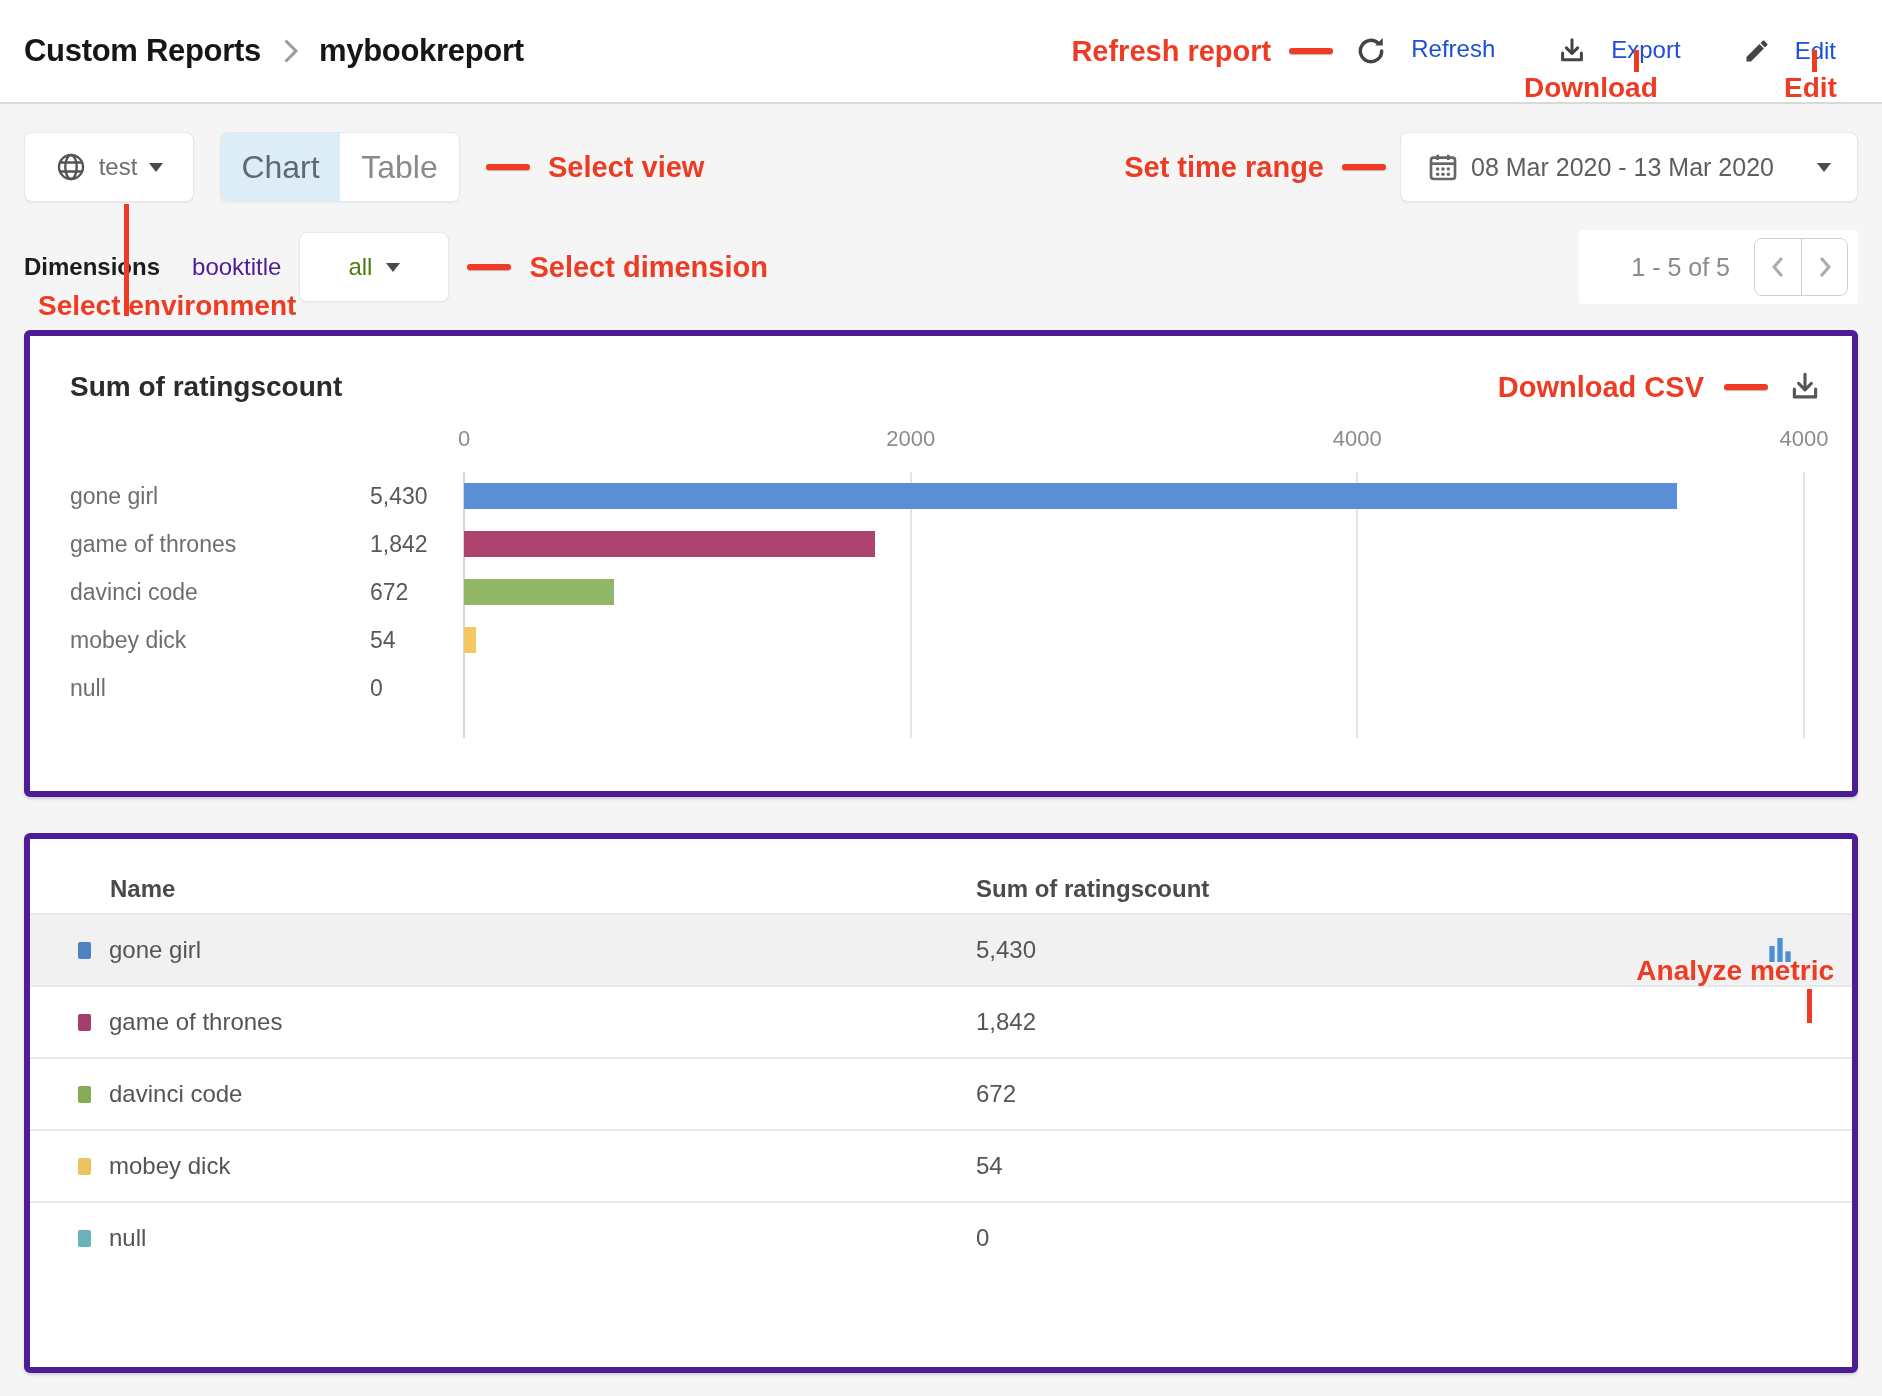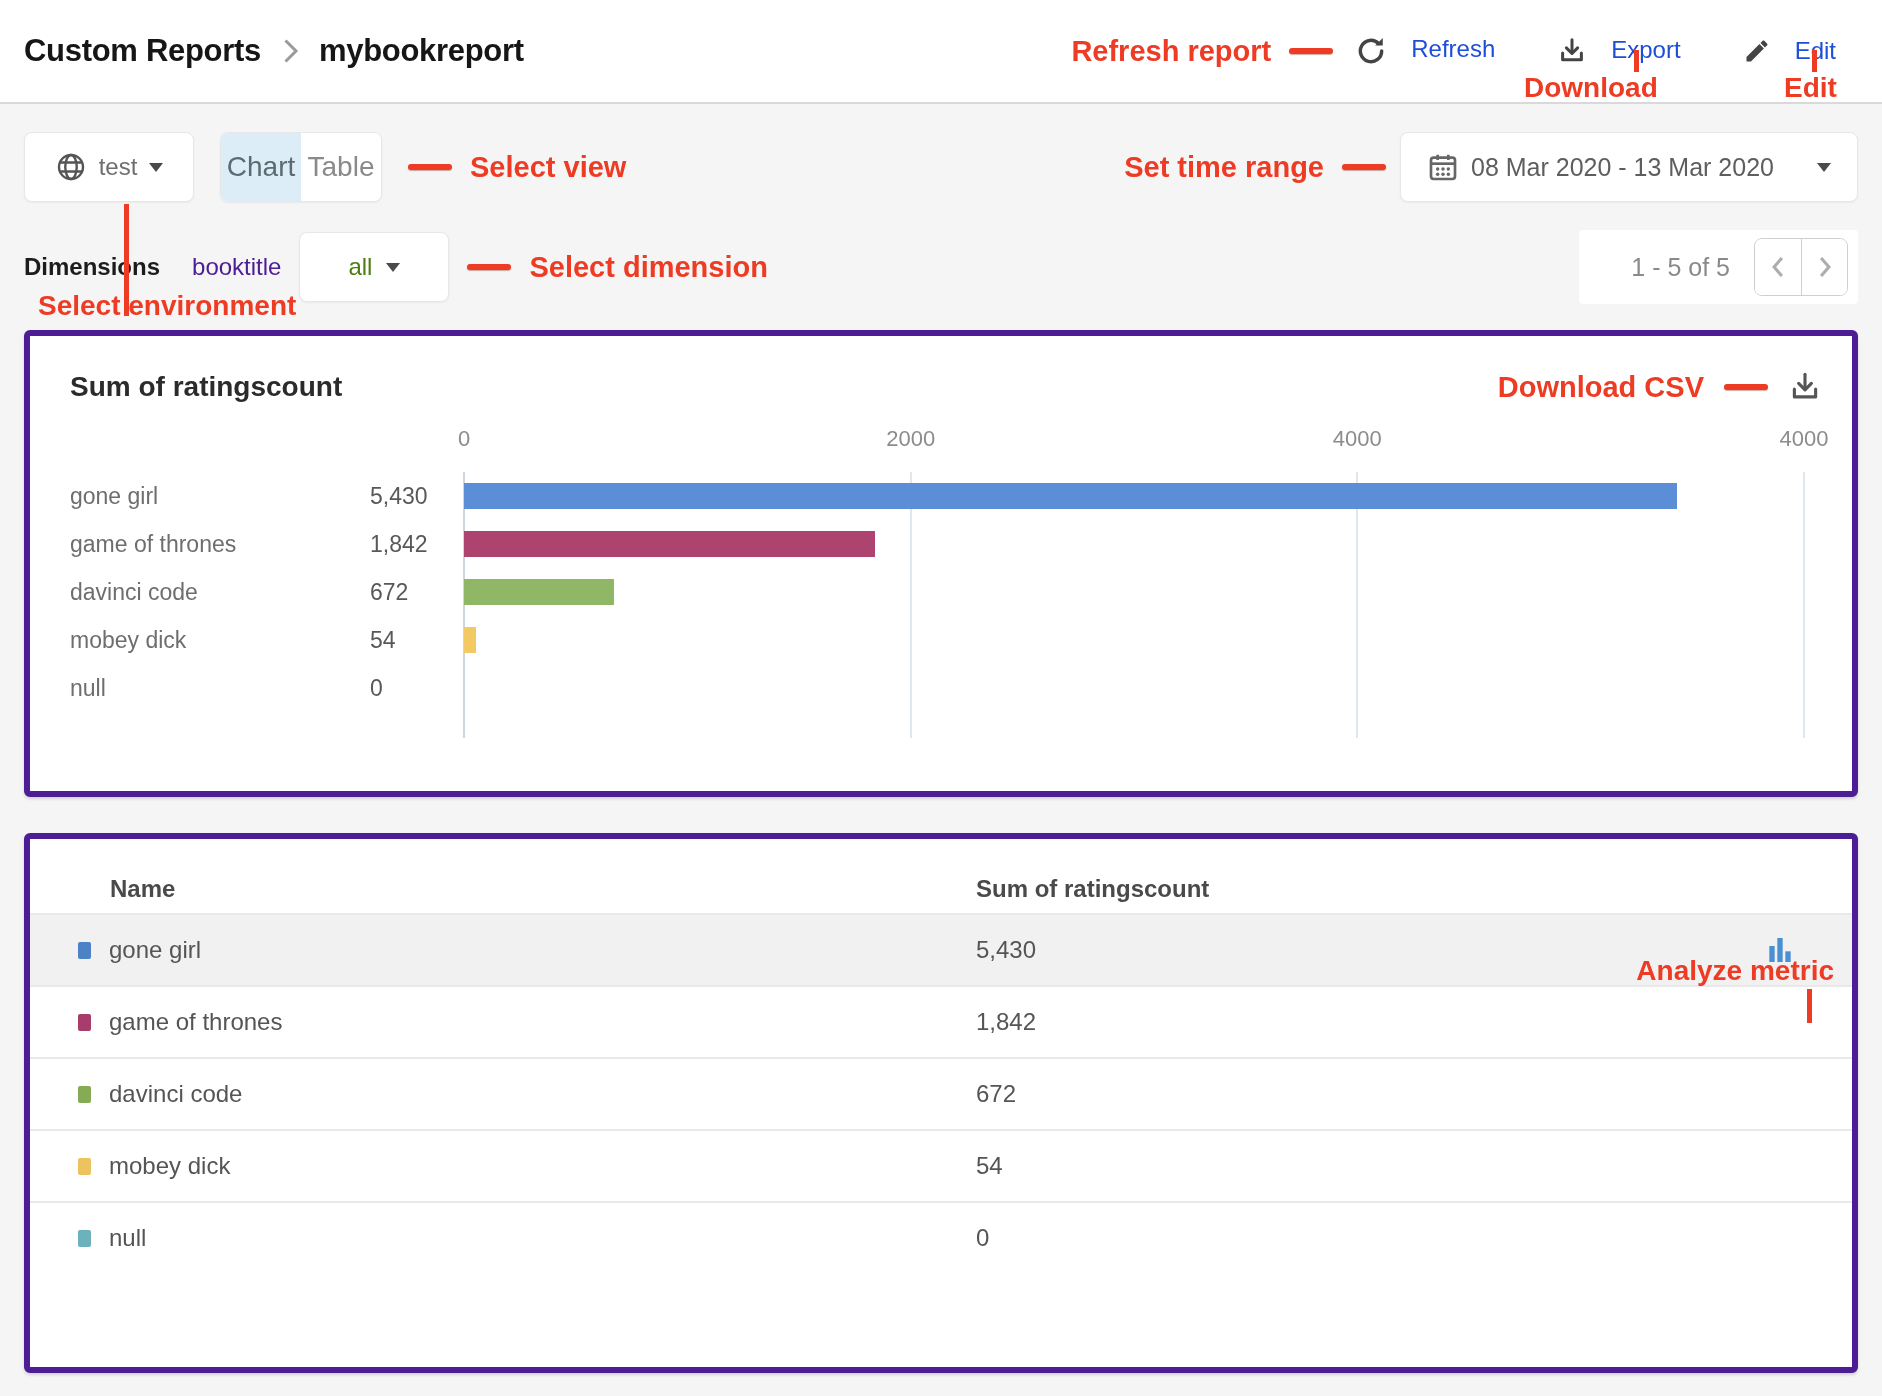--- a/index.html
+++ b/index.html
@@ -32,22 +32,22 @@
 
   .toolbar { margin-top:28px; display:flex; align-items:center; height:70px; }
   .box { background:#fff; border:1px solid #e7e7e7; border-radius:8px; height:70px;
          display:flex; align-items:center; box-shadow:0 1px 2px rgba(0,0,0,.05); }
   .env-box { width:170px; justify-content:center; gap:12px; cursor:pointer; }
   .env-box .env-label { font-size:24px; color:#6e6e6e; }
   .caret { width:0; height:0; border-left:7px solid transparent; border-right:7px solid transparent;
            border-top:9px solid #4a4a4a; display:inline-block; }
   .seg { margin-left:26px; display:flex; border:1px solid #e7e7e7; border-radius:8px; overflow:hidden;
          height:70px; background:#fff; box-shadow:0 1px 2px rgba(0,0,0,.05); }
-  .tab { width:80px; height:68px; display:flex; align-items:center; justify-content:center;
-         font-size:28px; color:#8a8a8a; background:#fff; border:none; cursor:pointer;
+  .tab { width:119px; height:68px; display:flex; align-items:center; justify-content:center;
+         font-size:32px; color:#8a8a8a; background:#fff; border:none; cursor:pointer;
          font-family:"Liberation Sans",sans-serif; }
   .tab.active { background:#dcedf8; color:#5c6b72; }
   .toolbar .view-annot { display:flex; align-items:center; gap:18px; margin-left:26px; }
   .toolbar .time-annot { display:flex; align-items:center; gap:18px; margin-left:auto; margin-right:14px; }
   .date-box { width:458px; padding:0 26px; gap:12px; cursor:pointer; }
   .date-box .date-text { font-size:25px; color:#5e5e5e; flex:1; }
 
   .dims { margin-top:30px; height:70px; display:flex; align-items:center; position:relative; }
   .dim-title { font-size:24px; font-weight:700; color:#1c1c1c; }
   .dim-name { font-size:24px; color:#4c1d95; margin-left:32px; }

